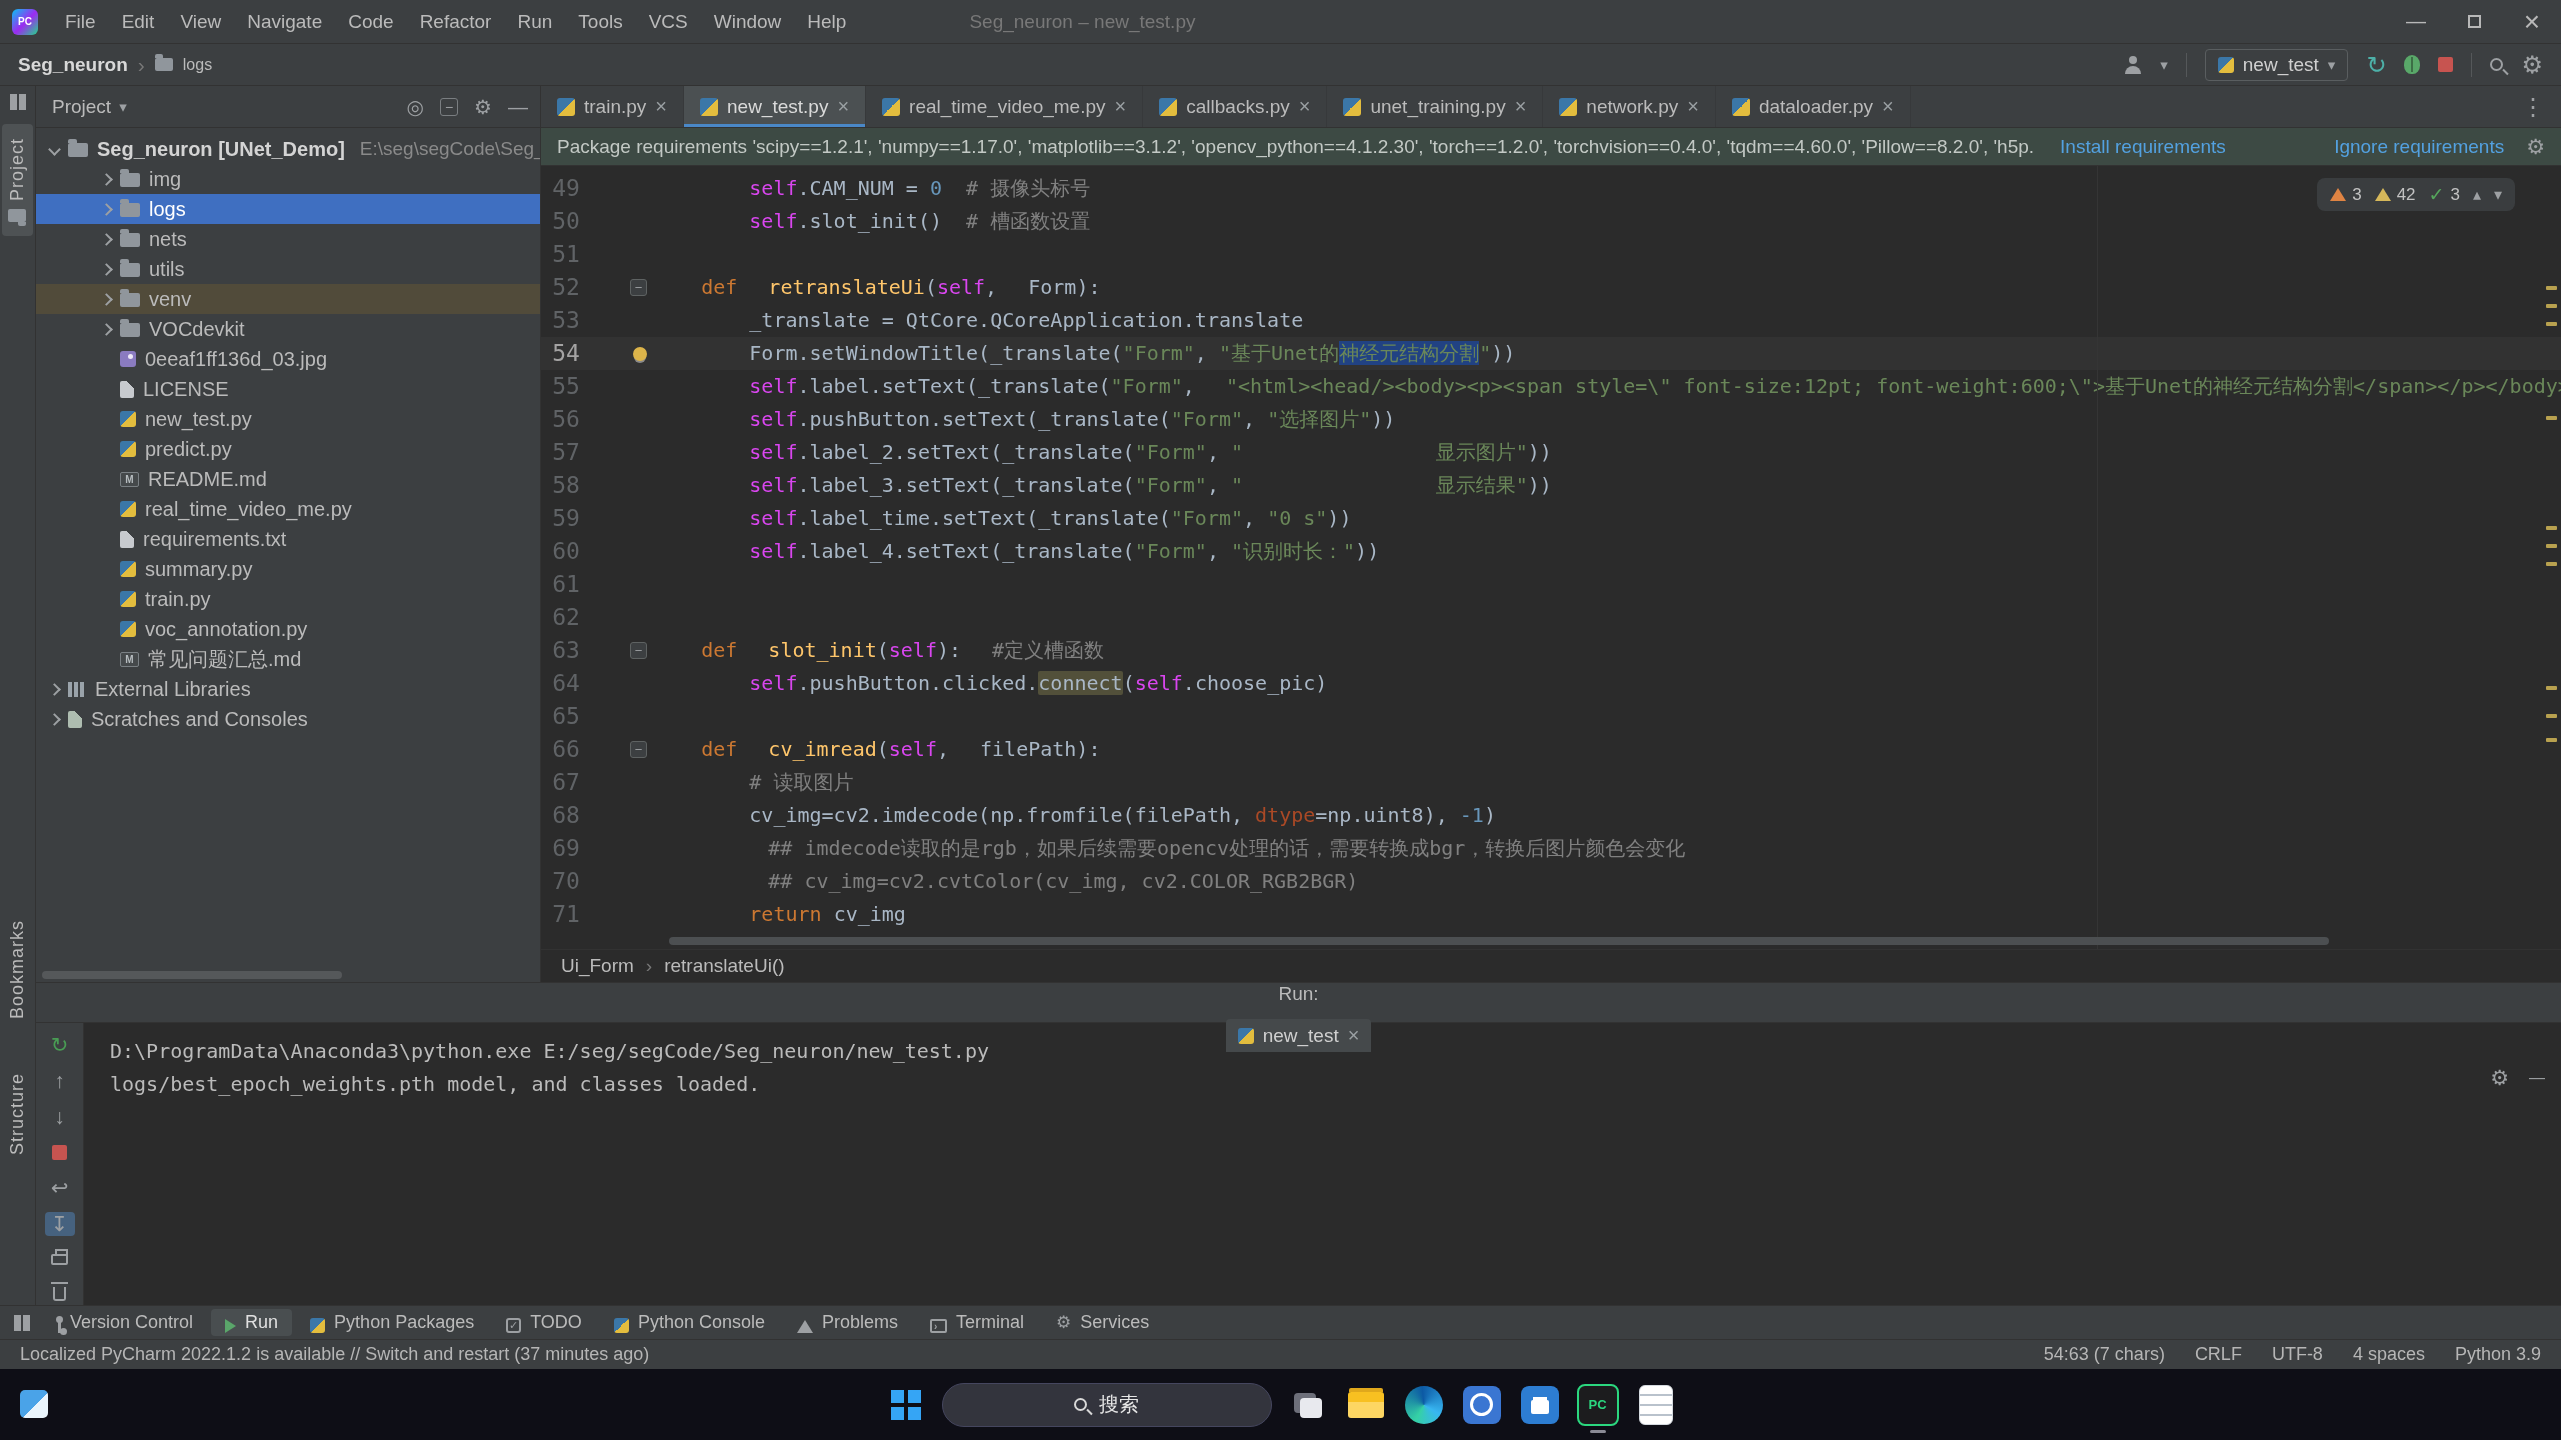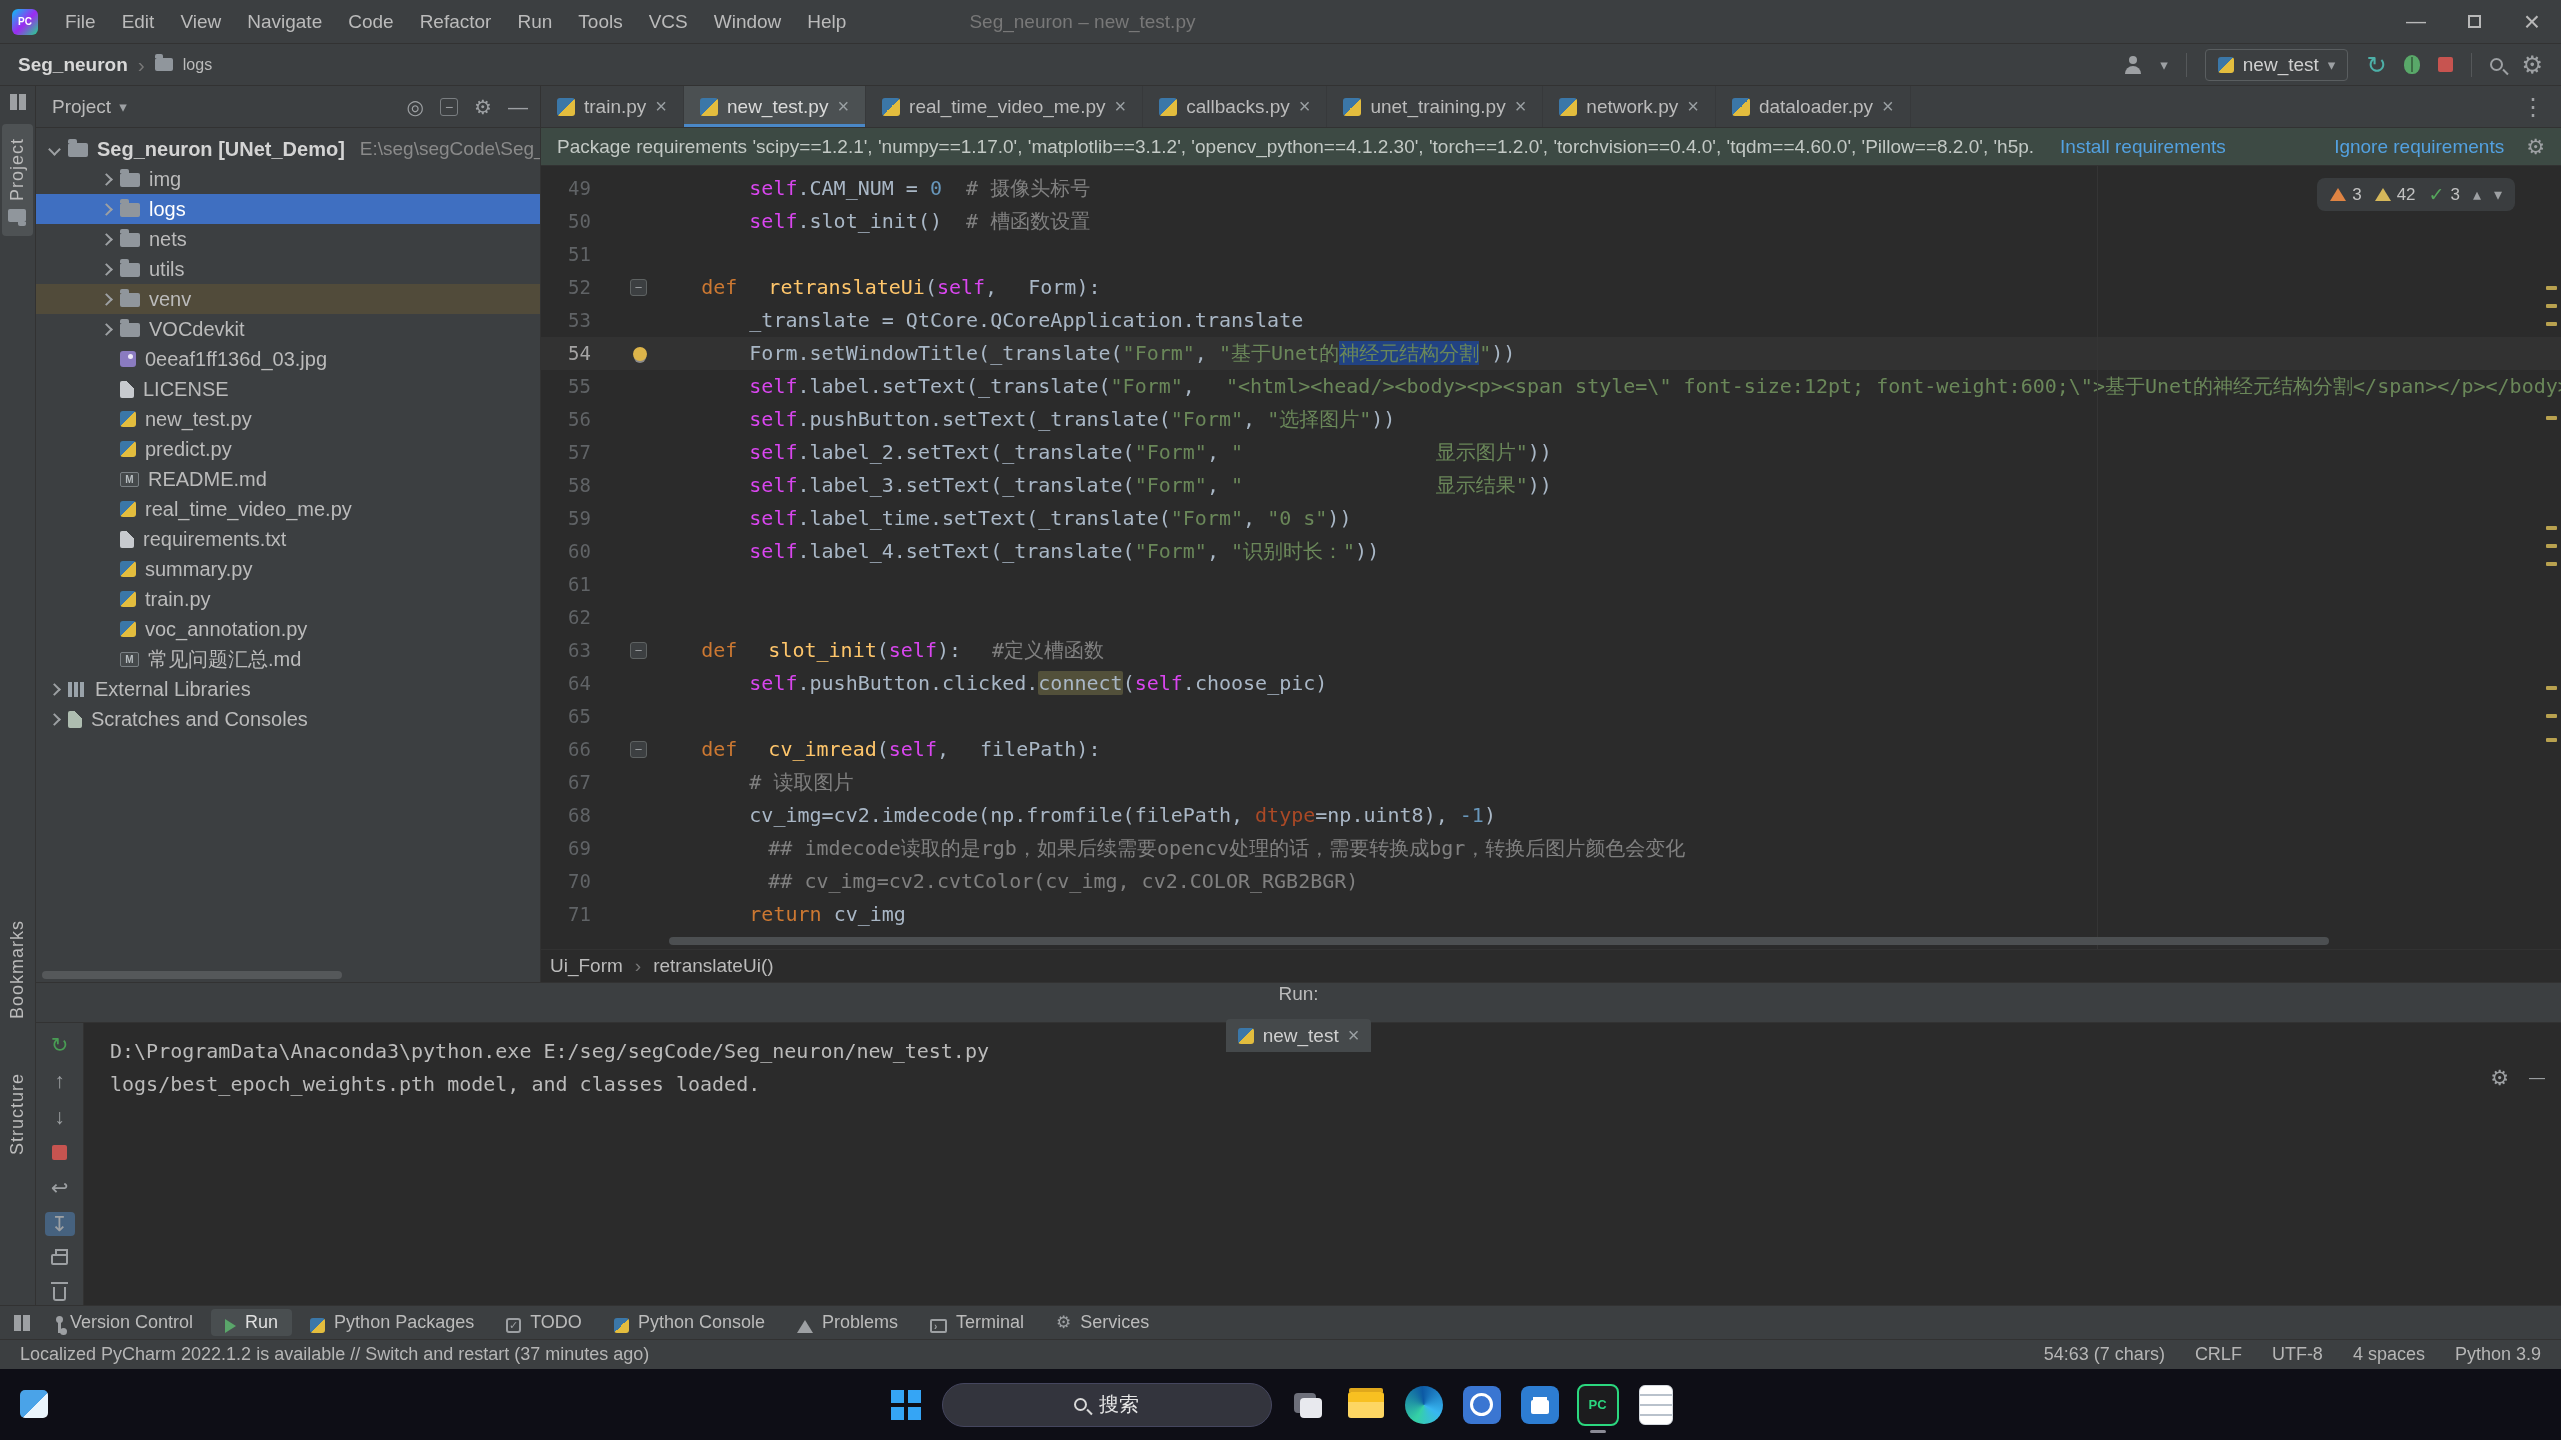--- a/index.html
+++ b/index.html
@@ -100,21 +100,21 @@
   #banner { height:38px; background:#3d4a44; border-bottom:1px solid #323232; display:flex; align-items:center; padding:0 16px; font-size:19px; }
   .banner-text { color:#c3c9c5; white-space:nowrap; overflow:hidden; flex:0 1 auto; }
   .banner-link { color:#53a1e0; white-space:nowrap; margin-left:26px; }
   .banner-link.ignore { margin-left:auto; margin-right:22px; }
   #banner .gear { color:#9da0a3; font-size:21px; }
 
   #code-wrap { position:relative; flex:1; overflow:hidden; background:#2b2b2b; }
   #code { padding-top:6px; font:20px/33px "DejaVu Sans Mono","Liberation Mono",monospace; overflow:hidden; }
   .code-line { display:flex; height:33px; white-space:pre; }
   .code-line.caret { background:#323232; }
-  .lnum { width:64px; flex:none; text-align:right; padding-right:14px; color:#606366; font-size:19px; }
+  .lnum { width:64px; flex:none; text-align:center; padding-right:14px; color:#606366; font-size:23px; }
   .code-line.caret .lnum { color:#a4a3a3; }
   .gut { width:48px; flex:none; display:inline-flex; align-items:center; justify-content:flex-end; gap:5px; padding-right:6px; }
   .fold-box { width:17px; height:17px; border:1px solid #5e6262; border-radius:3px; color:#9da0a3; font-size:13px; line-height:15px; text-align:center; background:#3c3f41; font-family:"Liberation Sans",sans-serif; }
   .bulb { width:14px; height:14px; border-radius:50%; background:#dcb44a; box-shadow:0 3px 0 -1px #8a8a8a; }
   .ctext { flex:1 0 auto; }
   .c-p { color:#a9b7c6; } .c-kw { color:#cc7832; } .c-self { color:#d946ef; }
   .c-str,.c-stru,.c-sel { color:#6a8759; } .c-com,.c-comu { color:#808080; }
   .c-num { color:#6897bb; } .c-fnu { color:#ffc66b; } .c-pu { color:#a9b7c6; } .c-kwarg { color:#aa4926; }
   .c-stru,.c-comu,.c-fnu,.c-pu { text-decoration-color:#7a7a7a; text-underline-offset:4px;margin-left:19px; }
   .c-sel { background:#214283; }
@@ -124,21 +124,21 @@
   .insp-item { display:flex; align-items:center; gap:6px; }
   .insp-tri { width:0; height:0; border-left:8px solid transparent; border-right:8px solid transparent; border-bottom:13px solid #d6b85a; }
   .insp-tri.error { border-bottom-color:#df8443; }
   .ok-check { color:#55a65c; font-size:19px; font-weight:bold; }
   .insp-count { color:#c2c2c2; font-size:17px; }
   .insp-chev { color:#9da0a3; font-size:16px; }
   #smarks { position:absolute; right:4px; top:0; bottom:0; width:12px; }
   .smark { position:absolute; right:0; width:11px; height:4px; background:#b8a14f; border-radius:1px; }
   .h-scrollbar { position:absolute; bottom:4px; left:128px; width:1660px; height:8px; background:#4c4f51; border-radius:4px; }
 
-  #crumbbar { height:33px; border-top:1px solid #323232; display:flex; align-items:center; gap:12px; padding-left:9px; font-size:19px; color:#bbbbbb; background:#2b2b2b; }
+  #crumbbar { height:33px; border-top:1px solid #323232; display:flex; align-items:center; gap:12px; padding-left:20px; font-size:19px; color:#bbbbbb; background:#2b2b2b; }
   #crumbbar .crumb-sep { font-size:19px; }
 
   
   #run-panel { height:323px; border-top:1px solid #323232; display:flex; flex-direction:column; background:#2b2b2b; }
   .run-header { height:40px; background:#3c3f41; border-bottom:1px solid #323232; display:flex; align-items:center; padding:0 16px; gap:14px;flex-direction:column; }
   .run-label { color:#bbbbbb; font-size:19px; }
   .run-tab { display:flex; align-items:center; gap:9px; padding:5px 12px; font-size:19px; color:#d0d0d0; background:#45494b; border-radius:4px 4px 0 0; }
   .run-header-right { margin-left:auto; display:flex; align-items:center; gap:20px; color:#9da0a3; }
   .run-header-right .gear { font-size:21px; }
   .run-body { flex:1; display:flex; min-height:0; }

